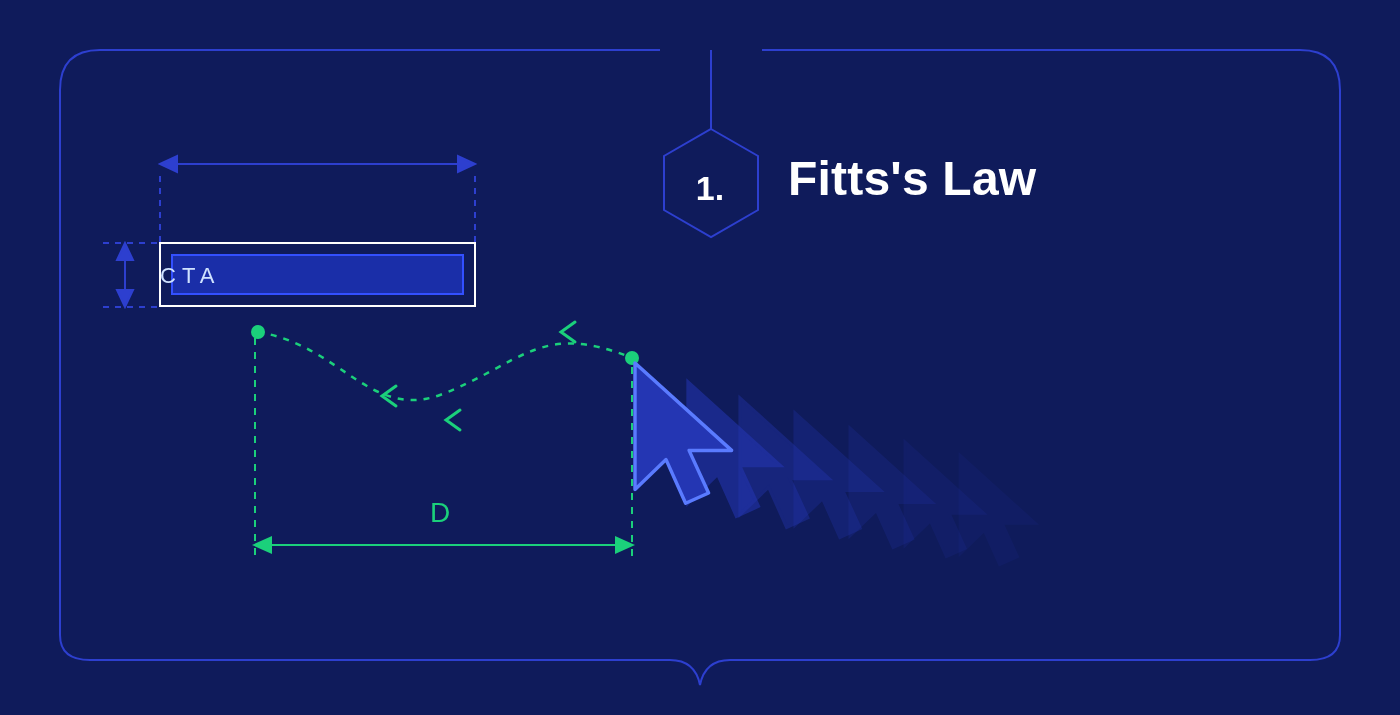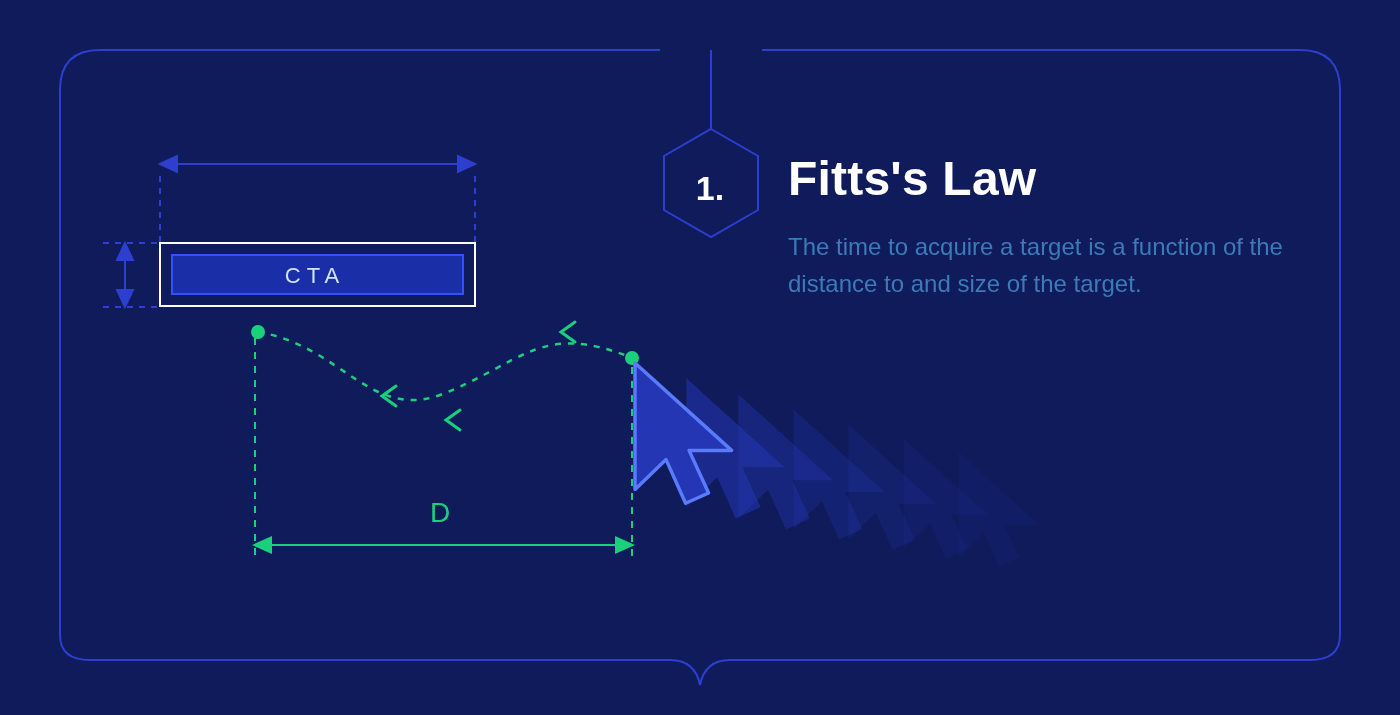--- a/index.html
+++ b/index.html
@@ -51,21 +51,21 @@
     font-size: 24px;
     line-height: 1.55;
     max-width: 520px;
     font-weight: 400;
   }
   .cta-label {
     position: absolute;
     left: 160px;
     top: 263px;
     width: 310px;
-    text-align: center;
+    text-align: left;
     color: #cfe2ff;
     font-size: 22px;
     letter-spacing: 6px;
     font-weight: 400;
   }
   .d-label {
     position: absolute;
     left: 250px;
     top: 497px;
     width: 380px;
@@ -168,17 +168,16 @@
   </g>
 
   <g transform="translate(635,363) scale(1.15)">
     <path d="M 0 0 L 0 110 L 27 84 L 44 122 L 64 113 L 47 76 L 84 76 Z" fill="#2436b3" stroke="#5a7bff" stroke-width="3" stroke-linejoin="round"></path>
   </g>
 
 </svg>
 
 <div class="hex-number">1.</div>
 <div class="title">Fitts's Law</div>
-<div class="description">The time to acquire a target is a function of the distance to and size of the target.</div>
 <div class="cta-label">CTA</div>
 <div class="d-label">D</div>
 
 </div>
 
 </body></html>

